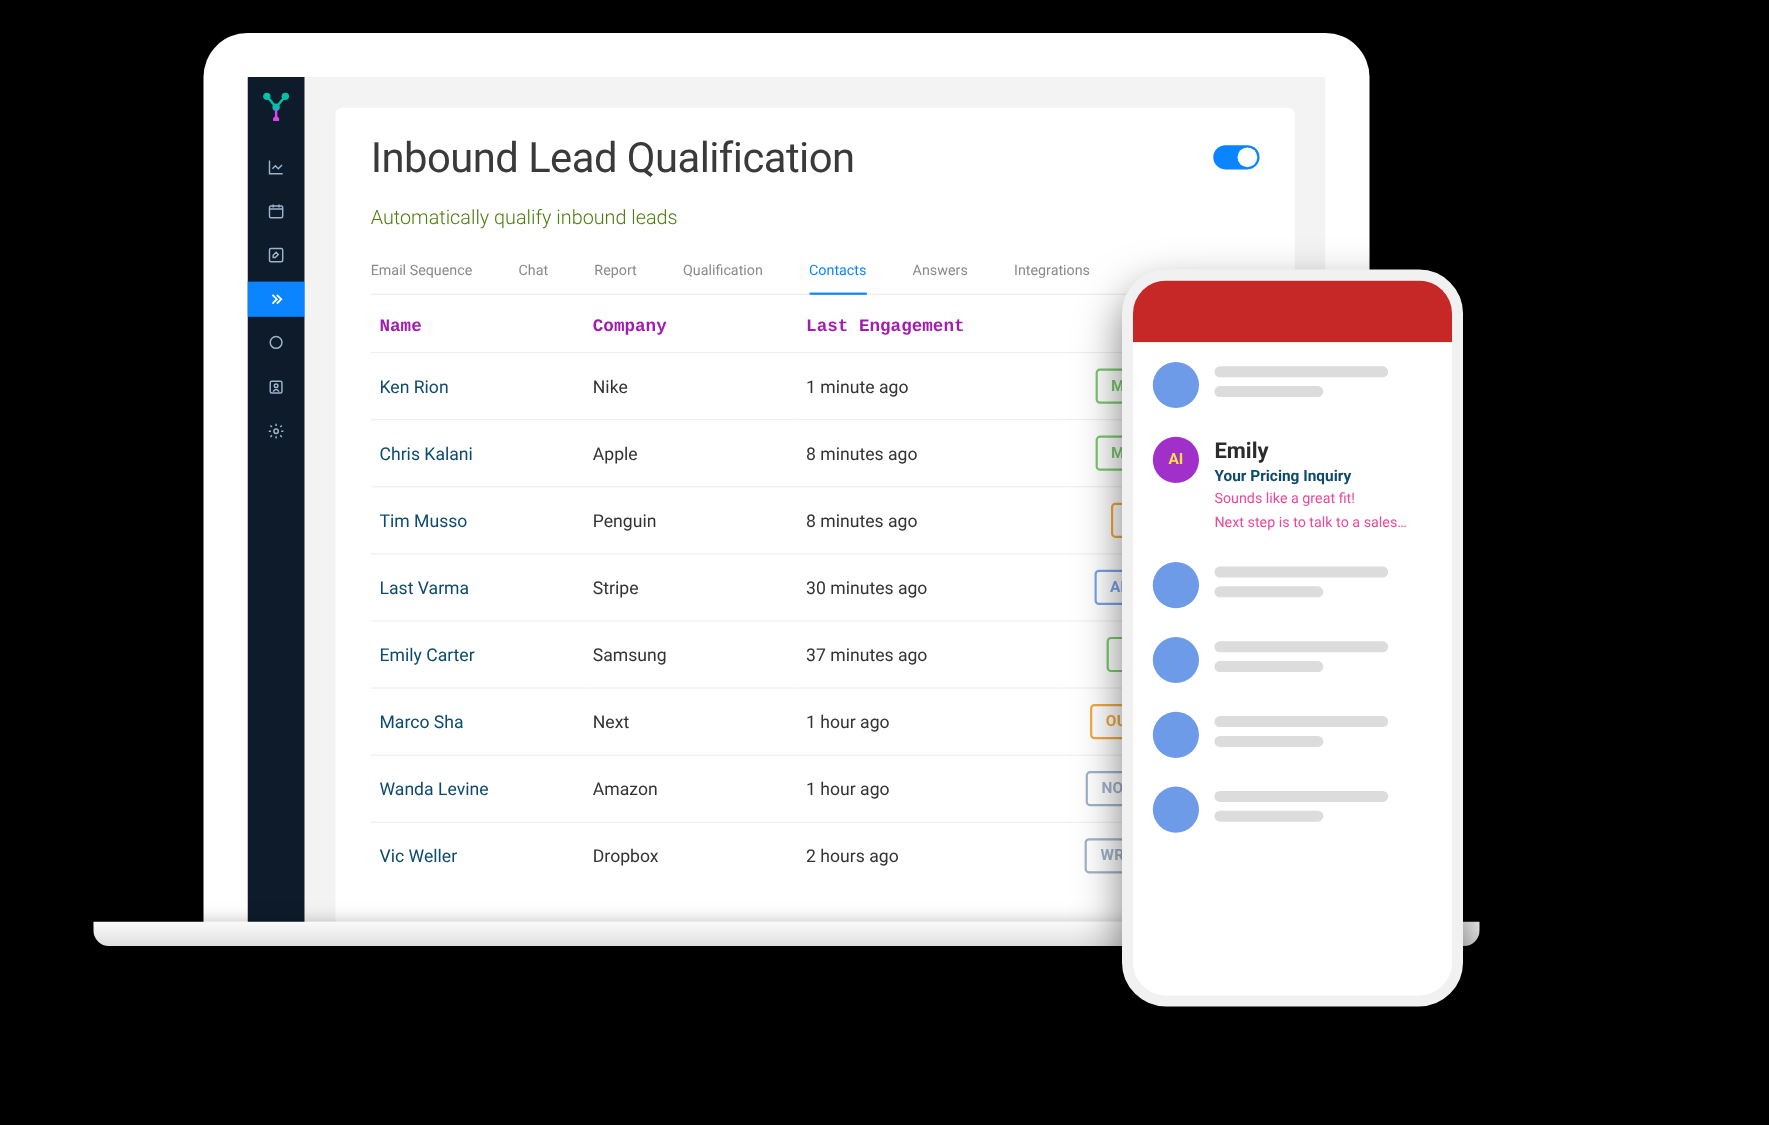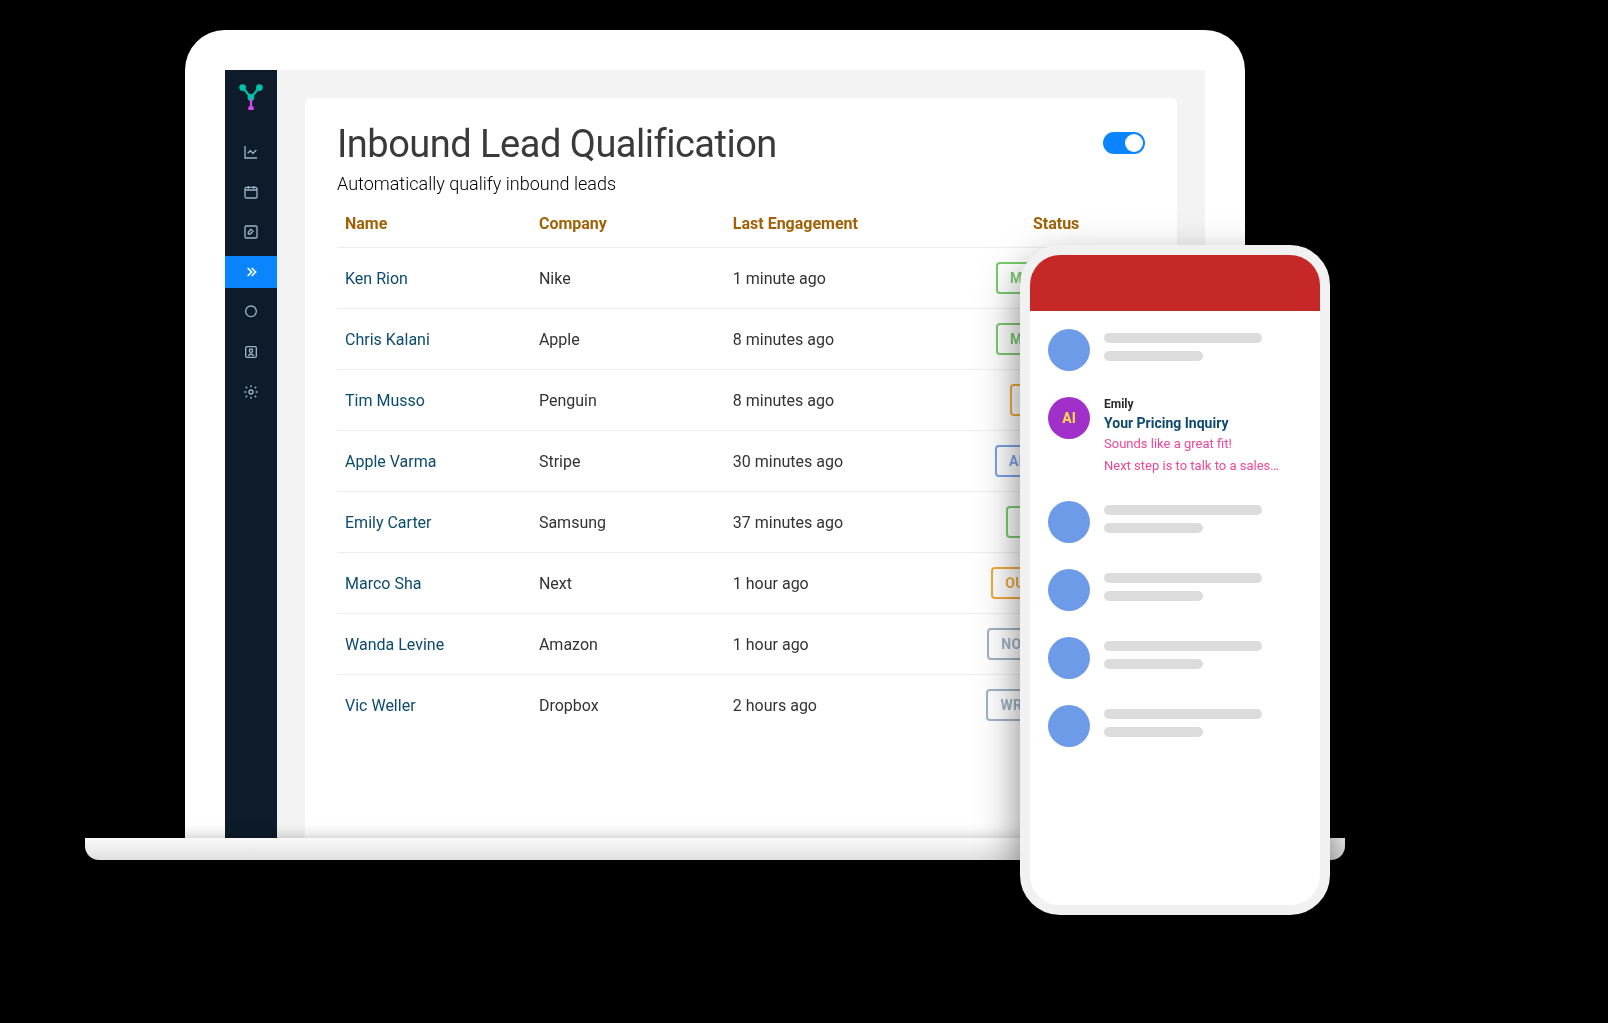--- a/index.html
+++ b/index.html
@@ -98,22 +98,22 @@
 }
 .page-title {
   font-size: 38px;
   font-weight: 400;
   color: #3a3a3a;
   letter-spacing: -0.5px;
 }
 .page-subtitle {
   font-size: 18px;
   font-weight: 300;
-  color: #000000;
-  margin-top: 7px;
+  color: #4d7c0f;
+  margin-top: 22px;
 }
 .toggle {
   width: 42px;
   height: 22px;
   background: #0a84ff;
   border-radius: 11px;
   position: relative;
   margin-top: 10px;
   cursor: pointer;
 }
@@ -150,22 +150,23 @@
 
 .table {
   width: 100%;
   border-collapse: collapse;
   margin-top: 2px;
 }
 .table th {
   text-align: left;
   font-size: 16px;
   font-weight: 700;
-  color: #a16207;
+  color: #a21caf;
   padding: 18px 8px 14px 8px;
+  font-family: Liberation Mono, monospace;
 }
 .table td {
   padding: 14px 8px;
   border-top: 1px solid #eee;
   font-size: 16px;
   color: #333;
   vertical-align: middle;
 }
 .table td.name a {
   color: #0c4a6e;
@@ -244,21 +245,21 @@
   border-radius: 50%;
   background: #a12fc9;
   color: #fde047;
   font-weight: 700;
   font-size: 14px;
   display: flex;
   align-items: center;
   justify-content: center;
   flex-shrink: 0;
 }
-.msg-name { font-weight: 700; font-size: 12px; color: #2b2b2b; }
+.msg-name { font-weight: 700; font-size: 20px; color: #2b2b2b; }
 .msg-subject { font-weight: 700; font-size: 14px; color: #0c4a6e; margin-top: 2px; }
 .msg-body { font-size: 13px; color: #ec4899; margin-top: 2px; line-height: 1.4; }
 </style>
 </head>
 <body>
 
 <div class="laptop-frame">
   <div class="screen">
 
     <div class="sidebar">
@@ -320,20 +321,29 @@
       <div class="page-card">
 
         <div class="header-row">
           <div>
             <h1 class="page-title">Inbound Lead Qualification</h1>
             <p class="page-subtitle">Automatically qualify inbound leads</p>
           </div>
           <div class="toggle"></div>
         </div>
 
+        <div class="tabs">
+          <div class="tab">Email Sequence</div>
+          <div class="tab">Chat</div>
+          <div class="tab">Report</div>
+          <div class="tab">Qualification</div>
+          <div class="tab active">Contacts</div>
+          <div class="tab">Answers</div>
+          <div class="tab">Integrations</div>
+        </div>
 
         <table class="table">
           <thead>
             <tr>
               <th style="width:24%">Name</th>
               <th style="width:24%">Company</th>
               <th style="width:30%">Last Engagement</th>
               <th style="width:22%;text-align:center">Status</th>
             </tr>
           </thead>
@@ -350,21 +360,21 @@
                 <td>8 minutes ago</td>
                 <td style="text-align: center;"><span class="status-badge status-meeting-set">MEETING SET</span></td>
               </tr>
               <tr>
                 <td class="name"><a href="#">Tim Musso</a></td>
                 <td>Penguin</td>
                 <td>8 minutes ago</td>
                 <td style="text-align: center;"><span class="status-badge status-engaged">ENGAGED</span></td>
               </tr>
               <tr>
-                <td class="name"><a href="#">Apple Varma</a></td>
+                <td class="name"><a href="#">Last Varma</a></td>
                 <td>Stripe</td>
                 <td>30 minutes ago</td>
                 <td style="text-align: center;"><span class="status-badge status-approached">APPROACHED</span></td>
               </tr>
               <tr>
                 <td class="name"><a href="#">Emily Carter</a></td>
                 <td>Samsung</td>
                 <td>37 minutes ago</td>
                 <td style="text-align: center;"><span class="status-badge status-qualified">QUALIFIED</span></td>
               </tr>

